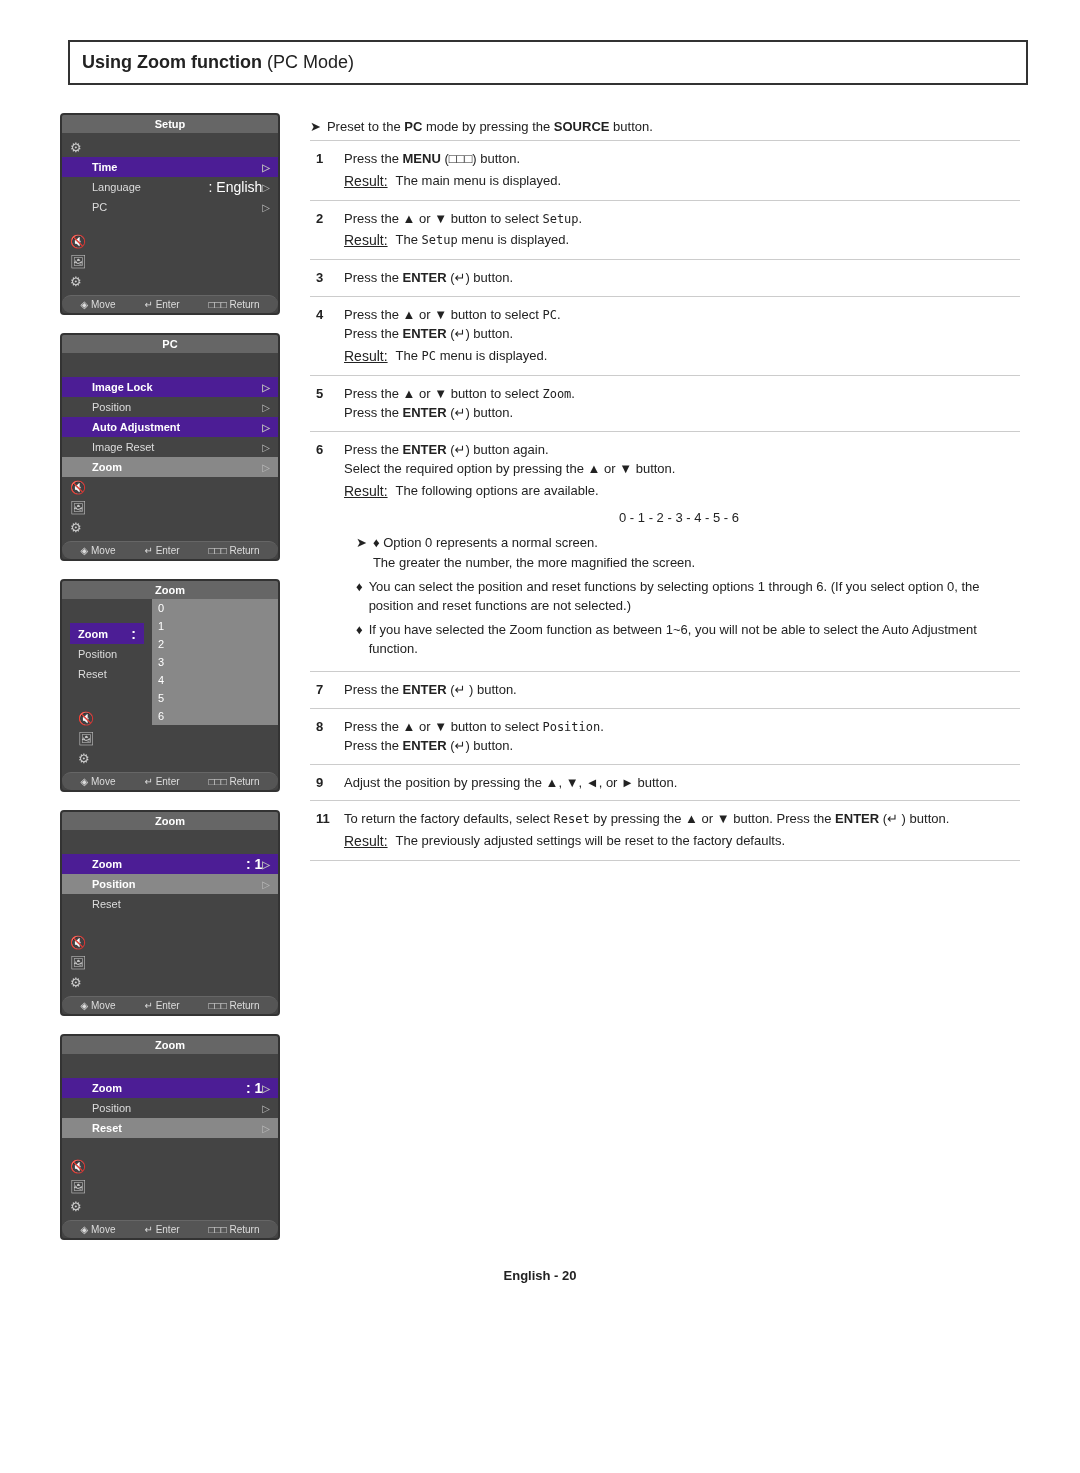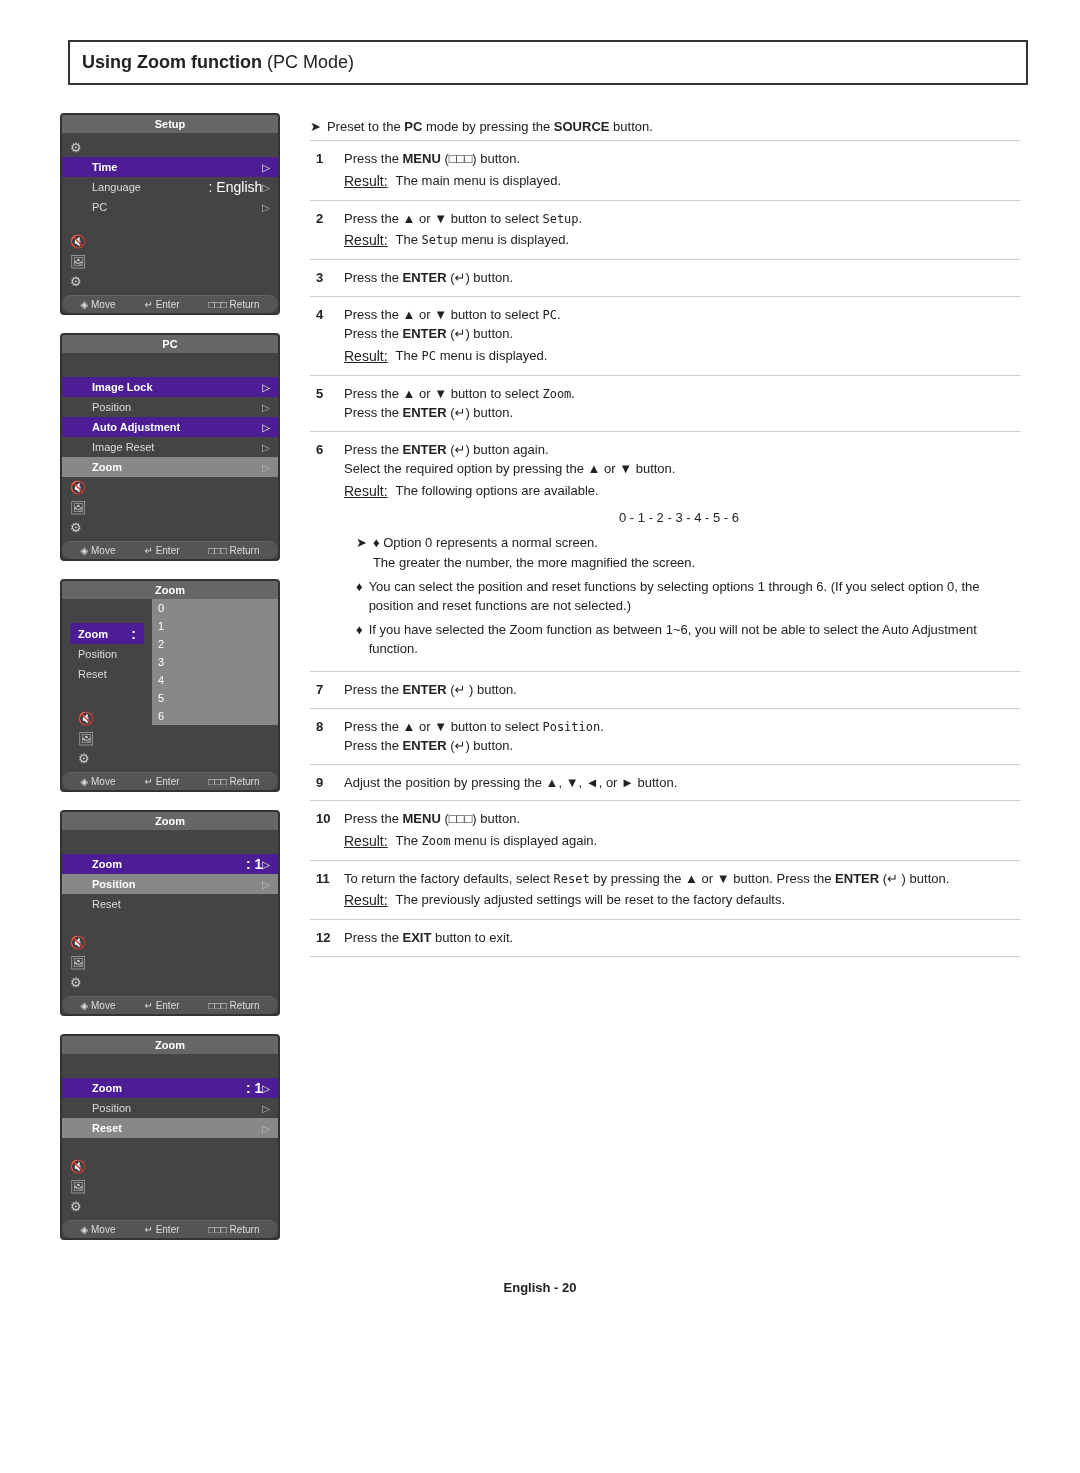--- a/index.html
+++ b/index.html
@@ -199,21 +199,21 @@
       margin: 6px 0;
       font-size: 13px;
     }
     .arrow-sym {
       flex-shrink: 0;
       font-size: 13px;
     }
 
     .footer-line {
       text-align: center;
-      margin-top: 40px;
+      margin-top: 28px;
       font-size: 13px;
       font-weight: bold;
     }
 
     b { font-weight: bold; }
     code { font-family: monospace; font-size: 12px; }
   </style>
 </head>
 <body>
 
@@ -543,48 +543,32 @@
         </td>
       </tr>
 
       <tr>
         <td class="step-num">9</td>
         <td class="step-content">
           Adjust the position by pressing the ▲, ▼, ◄, or ► button.
         </td>
       </tr>
 
-      <tr>
-        <td class="step-num">10</td>
-        <td class="step-content">
-          Press the <b>MENU</b> (□□□) button.
-          <div class="result-line">
-            <span class="result-label">Result:</span>
-            <span>The <code>Zoom</code> menu is displayed again.</span>
-          </div>
-        </td>
-      </tr>
 
       <tr>
         <td class="step-num">11</td>
         <td class="step-content">
           To return the factory defaults, select <code>Reset</code> by pressing the ▲ or ▼ button. Press the <b>ENTER</b> (↵ ) button.
           <div class="result-line">
             <span class="result-label">Result:</span>
             <span>The previously adjusted settings will be reset to the factory defaults.</span>
           </div>
         </td>
       </tr>
 
-      <tr>
-        <td class="step-num">12</td>
-        <td class="step-content">
-          Press the <b>EXIT</b> button to exit.
-        </td>
-      </tr>
 
     </tbody>
       </table>
 
   </div>
 
 </div>
 
 <div class="footer-line">English - 20</div>
 

